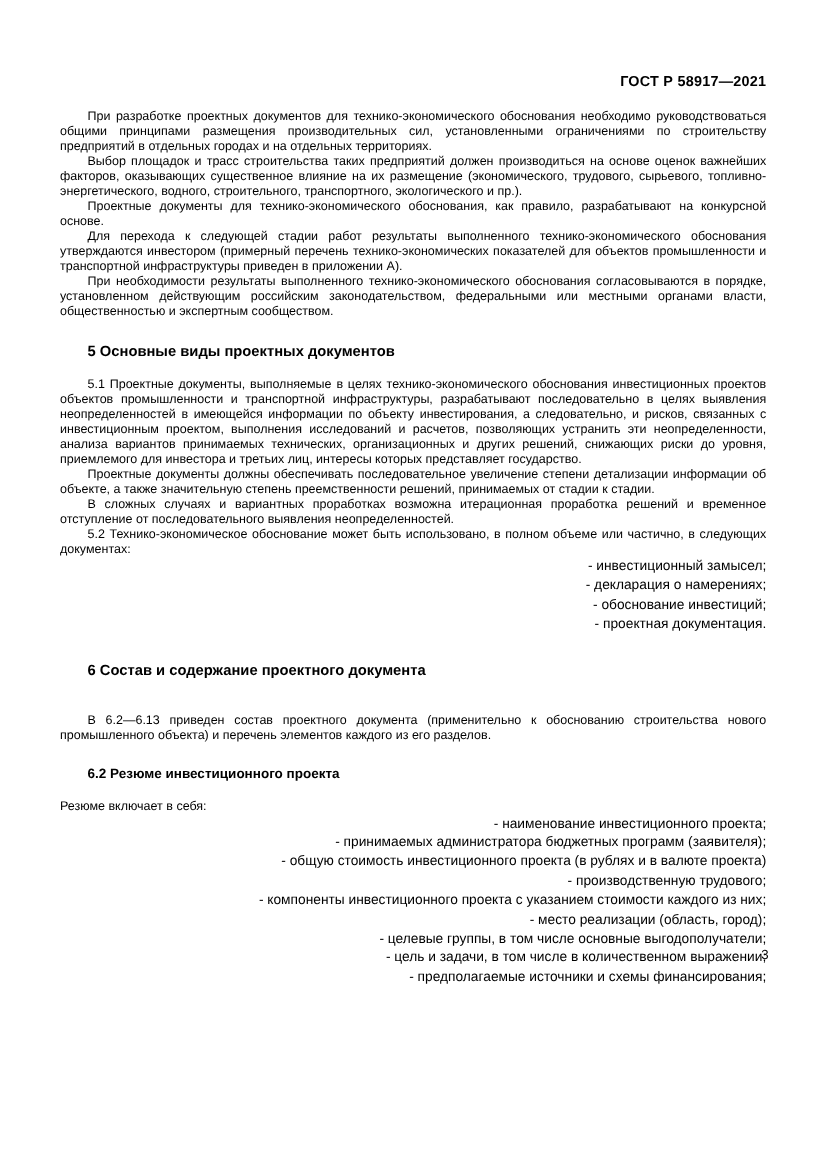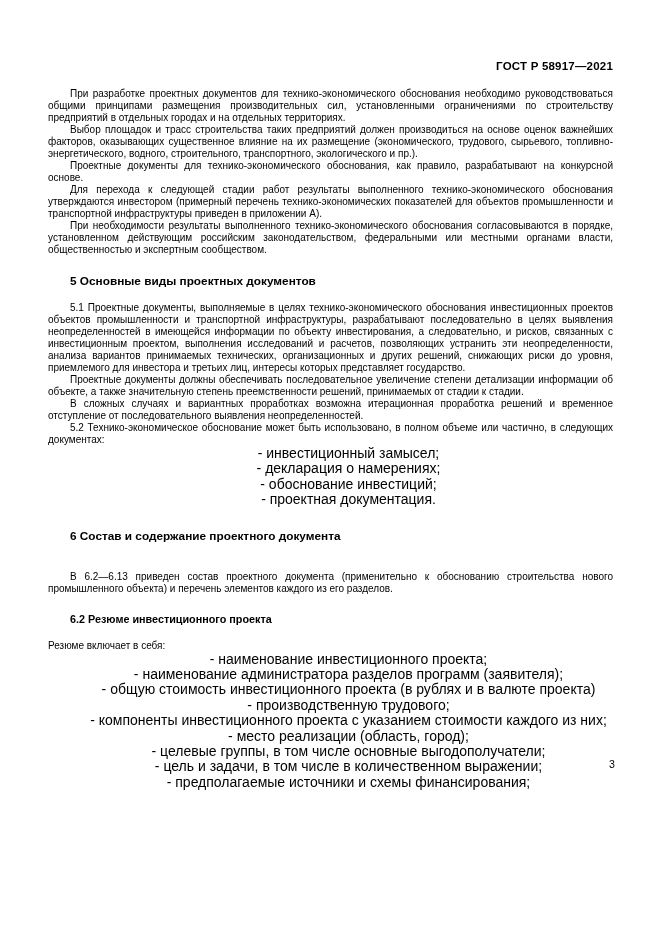--- a/index.html
+++ b/index.html
@@ -60,24 +60,24 @@
   .sp-13 { height: 13px; }
   .sp-17 { height: 17px; }
   .sp-10 { height: 10px; }
   .sp-20 { height: 20px; }
   ul.dashlist {
     margin: 0;
     padding: 0;
     list-style: none;
   }
   ul.dashlist li {
-    font-size: 14px;
+    font-size: 11px;
     line-height: 15.4px;
     padding-left: 36px;
-    text-align: center;
+    text-align: right;
   }
   .pagenum {
     position: absolute;
     right: 46px;
     bottom: 64px;
     font-size: 10.6px;
   }
 </style>
 </head>
 <body>
@@ -118,21 +118,21 @@
     <p class="body">В 6.2—6.13 приведен состав проектного документа (применительно к обоснованию строительства нового промышленного объекта) и перечень элементов каждого из его разделов.</p>
 
     <div class="sp-17"></div>
     <h3 class="subsection">6.2  Резюме инвестиционного проекта</h3>
     <div class="sp-13"></div>
 
     <p class="body noindent">Резюме включает в себя:</p>
 
     <ul class="dashlist">
       <li>- наименование инвестиционного проекта;</li>
-      <li>- наименование администратора разделов программ (заявителя);</li>
+      <li>- принимаемых администратора бюджетных программ (заявителя);</li>
       <li>- общую стоимость инвестиционного проекта (в рублях и в валюте проекта)</li>
       <li>- производственную трудового;</li>
       <li>- компоненты инвестиционного проекта с указанием стоимости каждого из них;</li>
       <li>- место реализации (область, город);</li>
       <li>- целевые группы, в том числе основные выгодополучатели;</li>
       <li>- цель и задачи, в том числе в количественном выражении;</li>
       <li>- предполагаемые источники и схемы финансирования;</li>
     </ul>
 
   </div>

